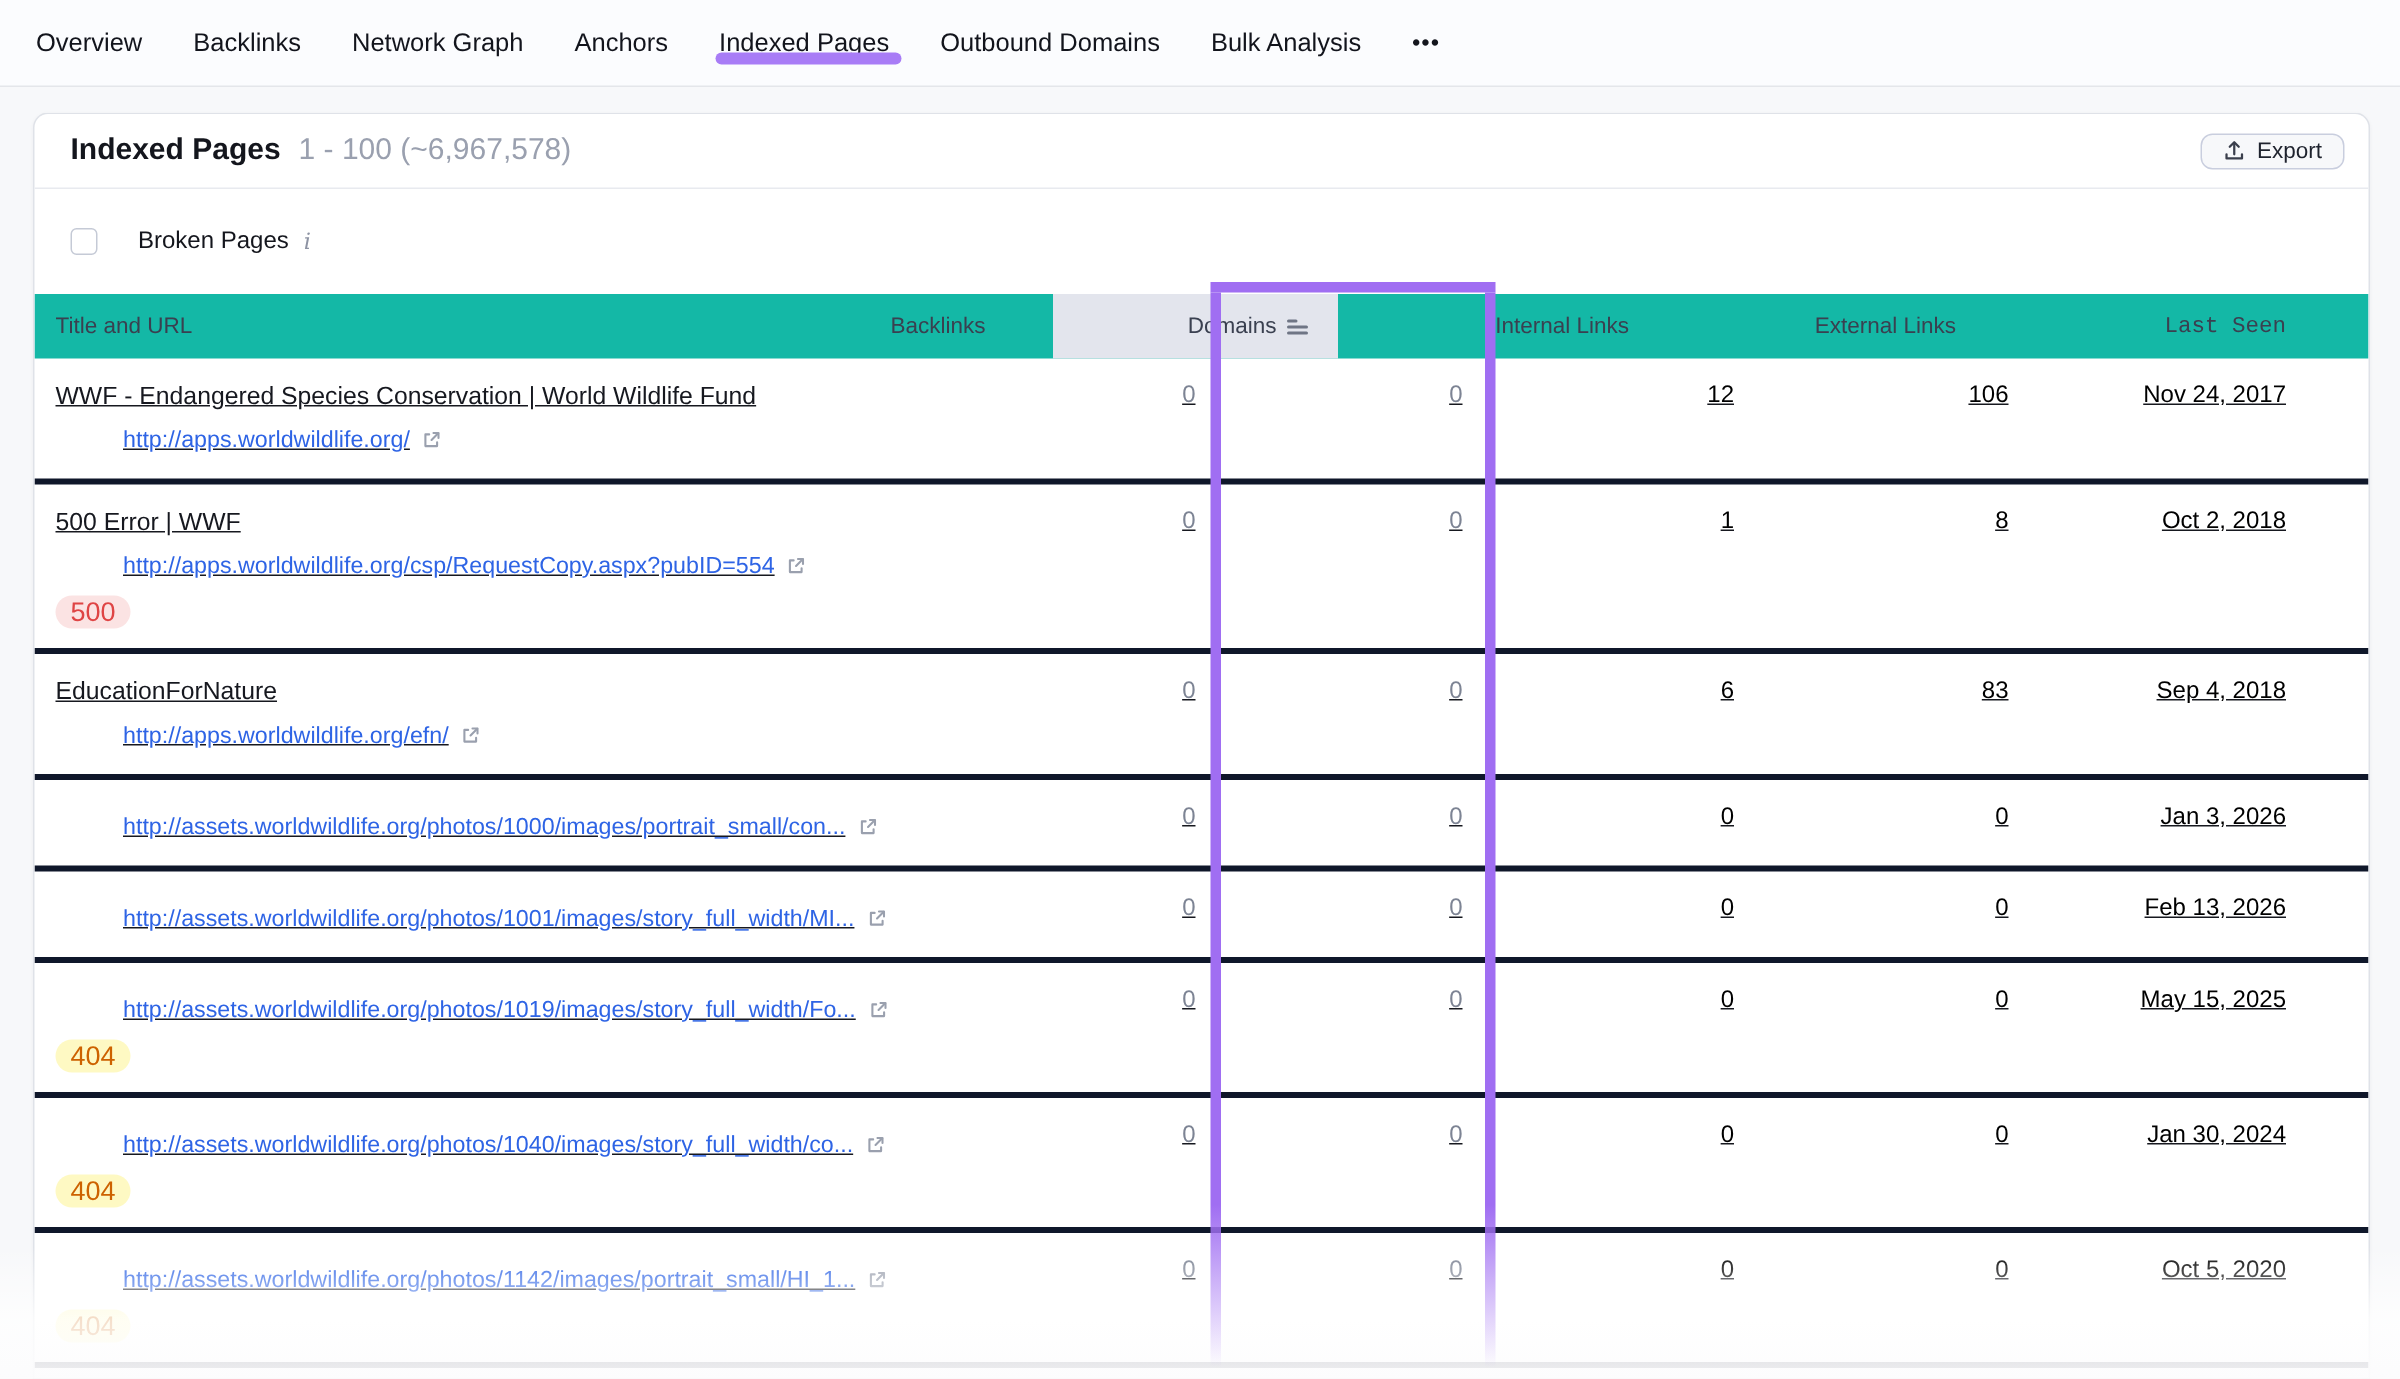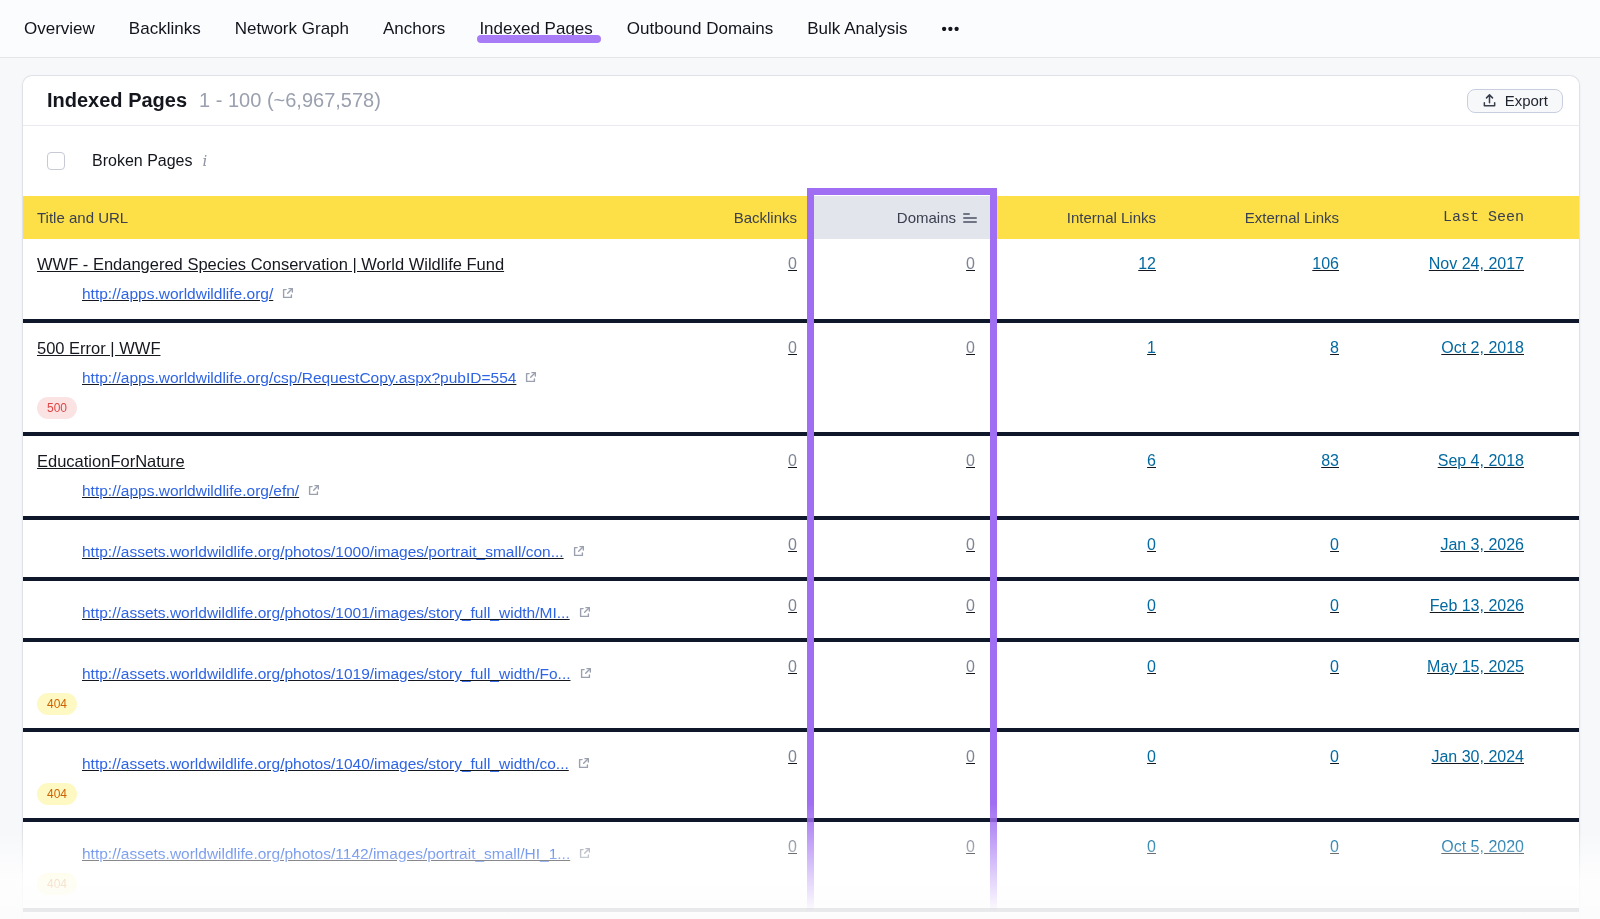--- a/index.html
+++ b/index.html
@@ -58,21 +58,21 @@
     margin-left:10px; font-family:"DejaVu Serif", serif; font-style:italic;
     font-size:15px; color:#8d93a3; cursor:pointer;
   }
 
   
   .thead, .trow {
     display:grid;
     grid-template-columns:1fr 140px 190px 170px 183px 174px;
     padding-right:55px;
   }
-  .thead { background:#fde047; height:43px; }
+  .thead { background:#14b8a6; height:43px;gap:35px; }
   .th {
     display:flex; align-items:center; font-size:15px; color:#3a4050; cursor:pointer;
   }
   .th.right { justify-content:flex-end; text-align:right; }
   .th-title     { padding-left:14px; }
   .th-backlinks { padding-right:10px; }
   .th-domains   { padding-right:20px; background:#e3e5ed; }
   .th-external  { padding-right:11px; }
   .th-internal  { padding-right:11px; }
   .th-lastseen  { padding-right:0;font-family:Liberation Mono, monospace; }
@@ -84,26 +84,26 @@
   .sort-icon i:nth-child(3){ width:14px; }
 
   .trow { border-bottom:4px solid #0f172a;text-decoration:underline; }
   .title-cell { padding:14px 10px 13px 14px; overflow:hidden; }
   .row-title { font-size:16.5px; line-height:23px; color:#16181f; white-space:nowrap; }
   .row-url-line { margin-top:5px; line-height:25px; white-space:nowrap; display:flex; align-items:center;margin-left:45px; }
   .row-url { font-size:15.5px; color:#2e64e5; text-decoration:none; cursor:pointer; }
   .ext-icon { margin-left:8px; display:inline-flex; cursor:pointer; }
   .badge {
     display:inline-block; margin-top:7px; height:22px; line-height:22px;
-    padding:0 10px; border-radius:11px; font-size:12px;
+    padding:0 10px; border-radius:11px; font-size:18px;
   }
   .badge-500 { background:#fbe3e3; color:#df4545; }
   .badge-404 { background:#fef9c3; color:#cd6200; }
 
-  .num { text-align:right; font-size:16px; color:#0369a1; padding-top:16px; }
+  .num { text-align:right; font-size:16px; color:#000000; padding-top:16px; }
   .c-backlinks { padding-right:10px; color:#7d8494; }
   .c-domains   { padding-right:22px; color:#7d8494; }
   .c-external  { padding-right:11px; }
   .c-internal  { padding-right:11px; }
   .c-lastseen  { padding-right:0; }
 
   
   .col-highlight {
     position:absolute; left:784px; top:112px; width:190px; bottom:0;
     border-top:7px solid #a06ef2; z-index:40; pointer-events:none;

